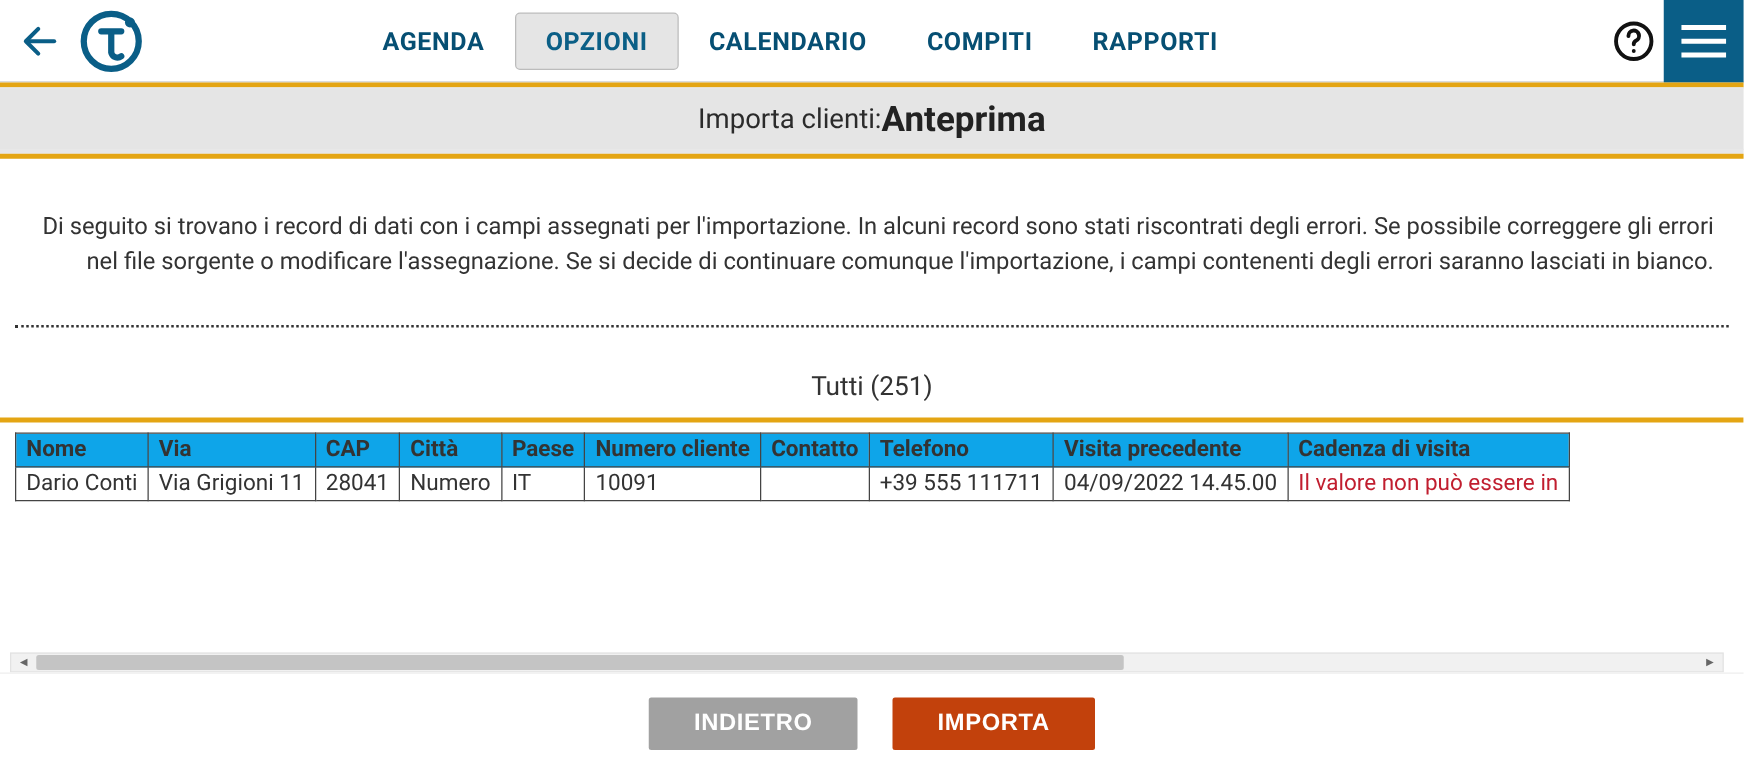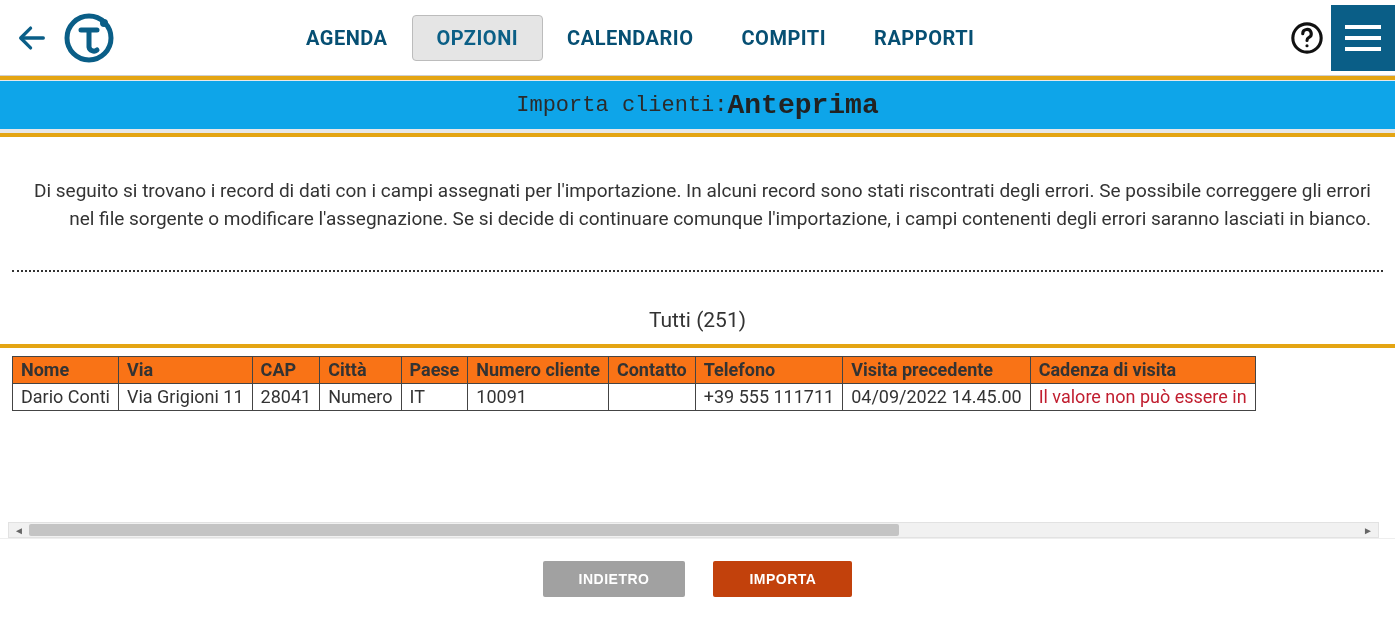--- a/index.html
+++ b/index.html
@@ -1,66 +1,66 @@
 <!DOCTYPE html>
 <html><head>
 <meta charset="utf-8">
 <style>
   * { box-sizing: border-box; margin: 0; padding: 0; }
   html, body { width: 1395px; height: 618px; font-family: -apple-system, "Segoe UI", Roboto, Arial, sans-serif; background: #fff; color: #333; overflow: hidden; }
   body { display: flex; flex-direction: column; }
 
   
-  .topbar { display: flex; align-items: center; height: 76px; border-bottom: 1px solid #d0d0d0; padding: 0 0 0 8px; }
+  .topbar { display: flex; align-items: center; height: 66px; border-bottom: 1px solid #d0d0d0; padding: 0 0 0 8px; }
   .back-btn { width: 48px; height: 48px; display:flex; align-items:center; justify-content:center; cursor:pointer; }
   .logo-wrap { display:flex; align-items:center; margin-left:8px; margin-right:48px; }
   .nav-tabs { display:flex; align-items:center; gap:0; flex:1; justify-content: flex-start; padding-left: 120px; }
   .nav-tabs .tab { font-size:20px; font-weight:700; color:#064f73; padding:10px 24px; cursor:pointer; letter-spacing:.5px; border-radius:4px; }
   .nav-tabs .tab.active { background:#e5e5e5; border:1px solid #bcbcbc; color:#0b5f86; }
   .topbar-right { margin-left:auto; display:flex; align-items:center; gap:0; }
   .help-btn { width:48px; height:66px; display:flex; align-items:center; justify-content:center; cursor:pointer; }
   .hamburger { width:64px; height:66px; background:#0a5e87; display:flex; align-items:center; justify-content:center; cursor:pointer; }
 
   
   .gold-bar { height:4px; background:#e4a513; width:100%; }
 
   
-  .title-strip { height:50px; display:flex; align-items:center; justify-content:center; background:#0ea5e9; border-top:1px solid #e8e8e8; border-bottom:1px solid #e8e8e8;font-family:Liberation Mono, monospace; }
+  .title-strip { height:50px; display:flex; align-items:center; justify-content:center; background:#e5e5e5; border-top:1px solid #e8e8e8; border-bottom:1px solid #e8e8e8; }
   .title-strip .t-normal { font-size:22px; color:#2b2b2b; }
   .title-strip .t-bold   { font-size:28px; font-weight:700; color:#222; }
 
   
   .content-outer { flex:1; position:relative; border-top:3px solid #e7e7e7; }
   .content-gold-top { height:4px; background:#e4a513; width:100%; }
   .main-scroll { position:absolute; top:4px; left:0; right:0; bottom:80px; overflow-x:auto; overflow-y:scroll; padding:0; }
   .intro-text { font-size:19px; color:#333; text-align:right; padding:40px 24px 38px; line-height:1.45; }
   .dashed-divider { border:none; border-top:2px dotted #333; margin:0 12px 0; }
 
   
   .filter-bar-wrap { margin-top:26px; border-bottom:4px solid #e4a513; }
   .filter-bar { display:flex; justify-content:center; align-items:flex-end; gap:24px; }
   .filter-tab { font-size:21px; padding:10px 22px 12px; cursor:pointer; color:#333; }
   .filter-tab.active { background:#e4a513; color:#fff; font-weight:400; border-radius:2px 2px 0 0; }
 
   
   .data-table { border-collapse:collapse; margin:8px 0 0 12px; font-size:18px; white-space:nowrap; }
   .data-table th, .data-table td { border:1px solid #444; padding:2px 8px 3px; text-align:left; vertical-align:top; }
-  .data-table th { font-weight:700; background:#f97316; }
+  .data-table th { font-weight:700; background:#0ea5e9; }
   .data-table td.error-cell { color:#c11e2f; }
 
   
   .hscroll-track { position:absolute; left:8px; right:16px; bottom:80px; height:16px; background:#f1f1f1; border:1px solid #e2e2e2; }
   .hscroll-thumb { position:absolute; left:20px; top:1px; height:12px; width:870px; background:#c4c4c4; border-radius:2px; }
   .hscroll-arrow { position:absolute; top:0; width:16px; height:14px; display:flex; align-items:center; justify-content:center; font-size:10px; color:#666; cursor:pointer; }
   .hscroll-arrow.left  { left:2px; }
   .hscroll-arrow.right { right:2px; }
 
   
   .footer-bar { position:absolute; left:0; right:0; bottom:0; height:80px; display:flex; align-items:center; justify-content:center; gap:28px; background:#fff; border-top:1px solid #eee; }
-  .btn { font-size:14px; font-weight:700; padding:10px 36px; border:none; border-radius:2px; cursor:pointer; letter-spacing:.5px; }
+  .btn { font-size:19px; font-weight:700; padding:10px 36px; border:none; border-radius:2px; cursor:pointer; letter-spacing:.5px; }
   .btn-secondary { background:#a1a1a1; color:#fff; }
   .btn-primary   { background:#c2410c; color:#fff; }
 
   
   svg { display:block; }
 </style>
 </head>
 <body>
 
 <div class="topbar">

